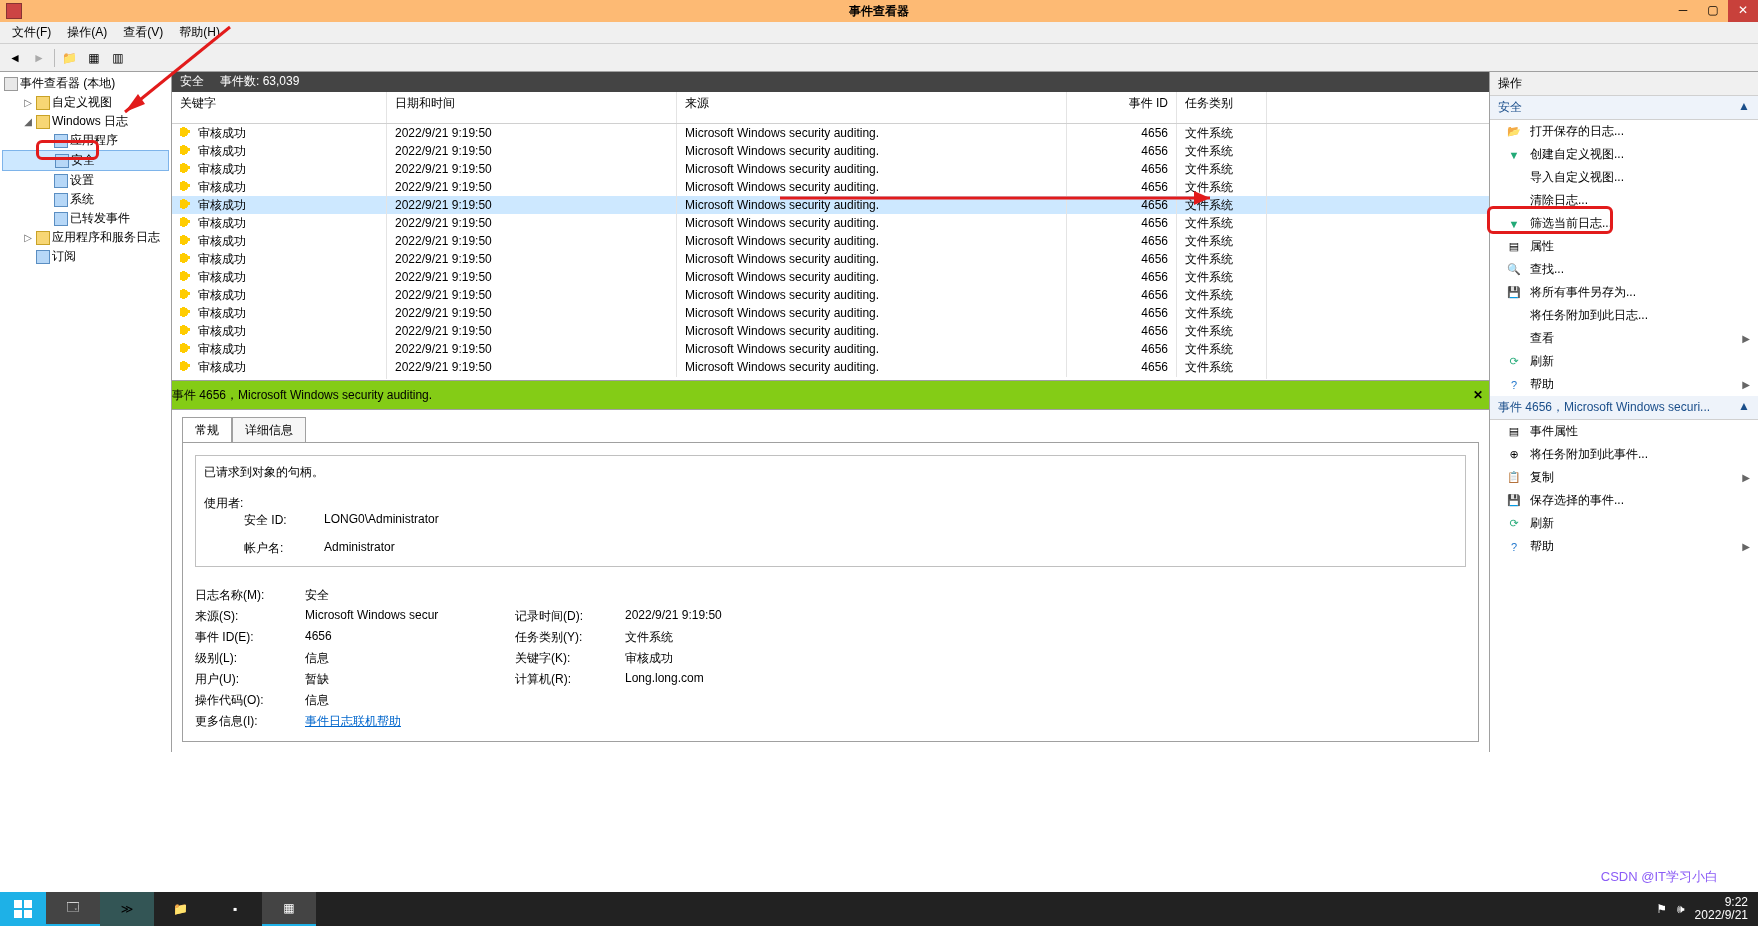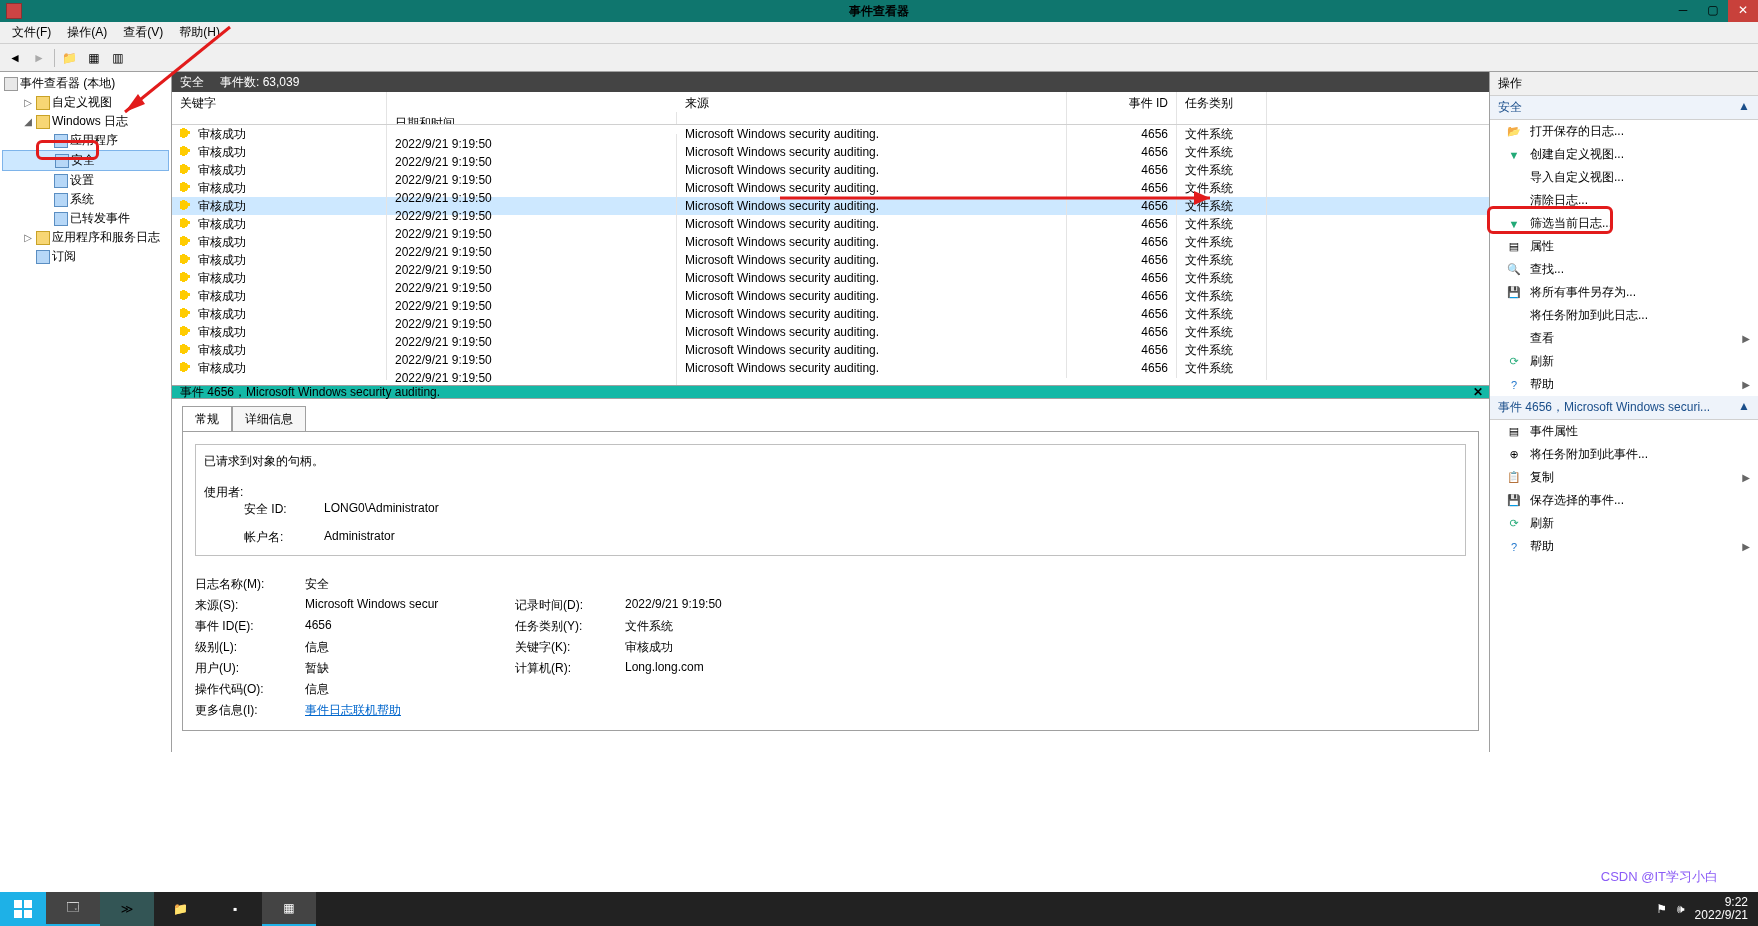--- a/index.html
+++ b/index.html
@@ -1,19 +1,19 @@
 <!DOCTYPE html>
 <html><head>
 <meta charset="utf-8">
 <style>
 * { box-sizing: border-box; margin: 0; padding: 0; font-family: "Microsoft YaHei", "Segoe UI", Tahoma, sans-serif; font-size: 12px; }
 body { background: #fff; overflow: hidden; width: 1758px; height: 926px; position: relative; }
 
 
-.titlebar { background: #0f766e; height: 22px; display: flex; align-items: center; position: relative; }
+.titlebar { background: #fdba74; height: 22px; display: flex; align-items: center; position: relative; }
 .titlebar .app-icon { width: 16px; height: 16px; background: #c44; margin-left: 6px; border: 1px solid #833; }
 .titlebar .title { position: absolute; left: 50%; transform: translateX(-50%); color: #000; font-weight: bold; }
 .titlebar .wincontrols { position: absolute; right: 0; display: flex; }
 .titlebar .winbtn { width: 30px; height: 22px; text-align: center; line-height: 20px; cursor: default; }
 .titlebar .winbtn.close { background: #c8413b; color: #fff; }
 
 
 .menubar { background: #f0f0f0; height: 22px; display: flex; align-items: flex-end; padding: 0 4px; border-bottom: 1px solid #d0d0d0; }
 .menubar .mitem { padding: 2px 8px; cursor: default; }
 
@@ -36,31 +36,31 @@
 .tree-icon.root { background: #e8e8e8; border: 1px solid #999; }
 .tree-indent { width: 16px; display: inline-block; }
 .redbox { position: absolute; border: 3px solid #e21b1b; border-radius: 6px; pointer-events: none; }
 
 
 .center-pane { flex: 1; display: flex; flex-direction: column; border-right: 1px solid #a0a0a0; }
 .list-header-bar { background: #444; color: #fff; height: 20px; display: flex; align-items: center; padding: 0 8px; gap: 16px; }
 .list-cols { display: flex; height: 33px; border-bottom: 1px solid #d0d0d0; background: #fff; }
 .col { padding: 3px 8px; border-right: 1px solid #e4e4e4; overflow: hidden; white-space: nowrap; }
 .col.key { width: 215px; }
-.col.date { width: 290px; margin-top: 20px; }
+.col.date { width: 290px; }
 .col.src { width: 390px; }
 .col.id { width: 110px; text-align: right; }
 .col.cat { width: 90px; }
 .event-rows { height: 260px; overflow-y: scroll; background: #fff; }
 .row { display: flex; height: 18px; align-items: center; }
 .row.selected { background: #cde8ff; }
 .key-icon { width: 14px; height: 10px; display: inline-block; background: radial-gradient(circle at 25% 50%, #fc0 40%, transparent 42%), linear-gradient(#fc0,#fc0); background-size: 100% 100%, 60% 30%; background-position: 0 0, 40% 50%; background-repeat: no-repeat; margin-right: 4px; }
 
 
-.details-header { background: #14b8a6; height: 14px; display: flex; align-items: center; padding: 0 8px; border-top: 1px solid #a0a0a0; border-bottom: 1px solid #a0a0a0; position: relative; }
+.details-header { background: #84cc16; height: 30px; display: flex; align-items: center; padding: 0 0; border-top: 1px solid #a0a0a0; border-bottom: 1px solid #a0a0a0; position: relative; }
 .details-header .x { position: absolute; right: 6px; font-weight: bold; cursor: default; }
 .tabs { display: flex; padding: 6px 10px 0; gap: 0; background: #fff; }
 .tab { padding: 4px 12px; border: 1px solid #a0a0a0; border-bottom: none; background: #fff; position: relative; top: 1px; }
 .tab.inactive { background: #f6f6f6; }
 .details-body { margin: 0 10px 10px; border: 1px solid #a0a0a0; padding: 12px; height: 300px; position: relative;}
 .details-desc { border: 1px solid #c0c0c0; background: #fff; padding: 8px; height: 112px; overflow-y: scroll; margin-bottom: 20px; }
 .details-grid { display: grid; grid-template-columns: 100px 200px 100px 180px; row-gap: 4px; column-gap: 10px; }
 .details-grid .lbl { color: #000; }
 .link { color: #0066cc; text-decoration: underline; cursor: default; }
 

